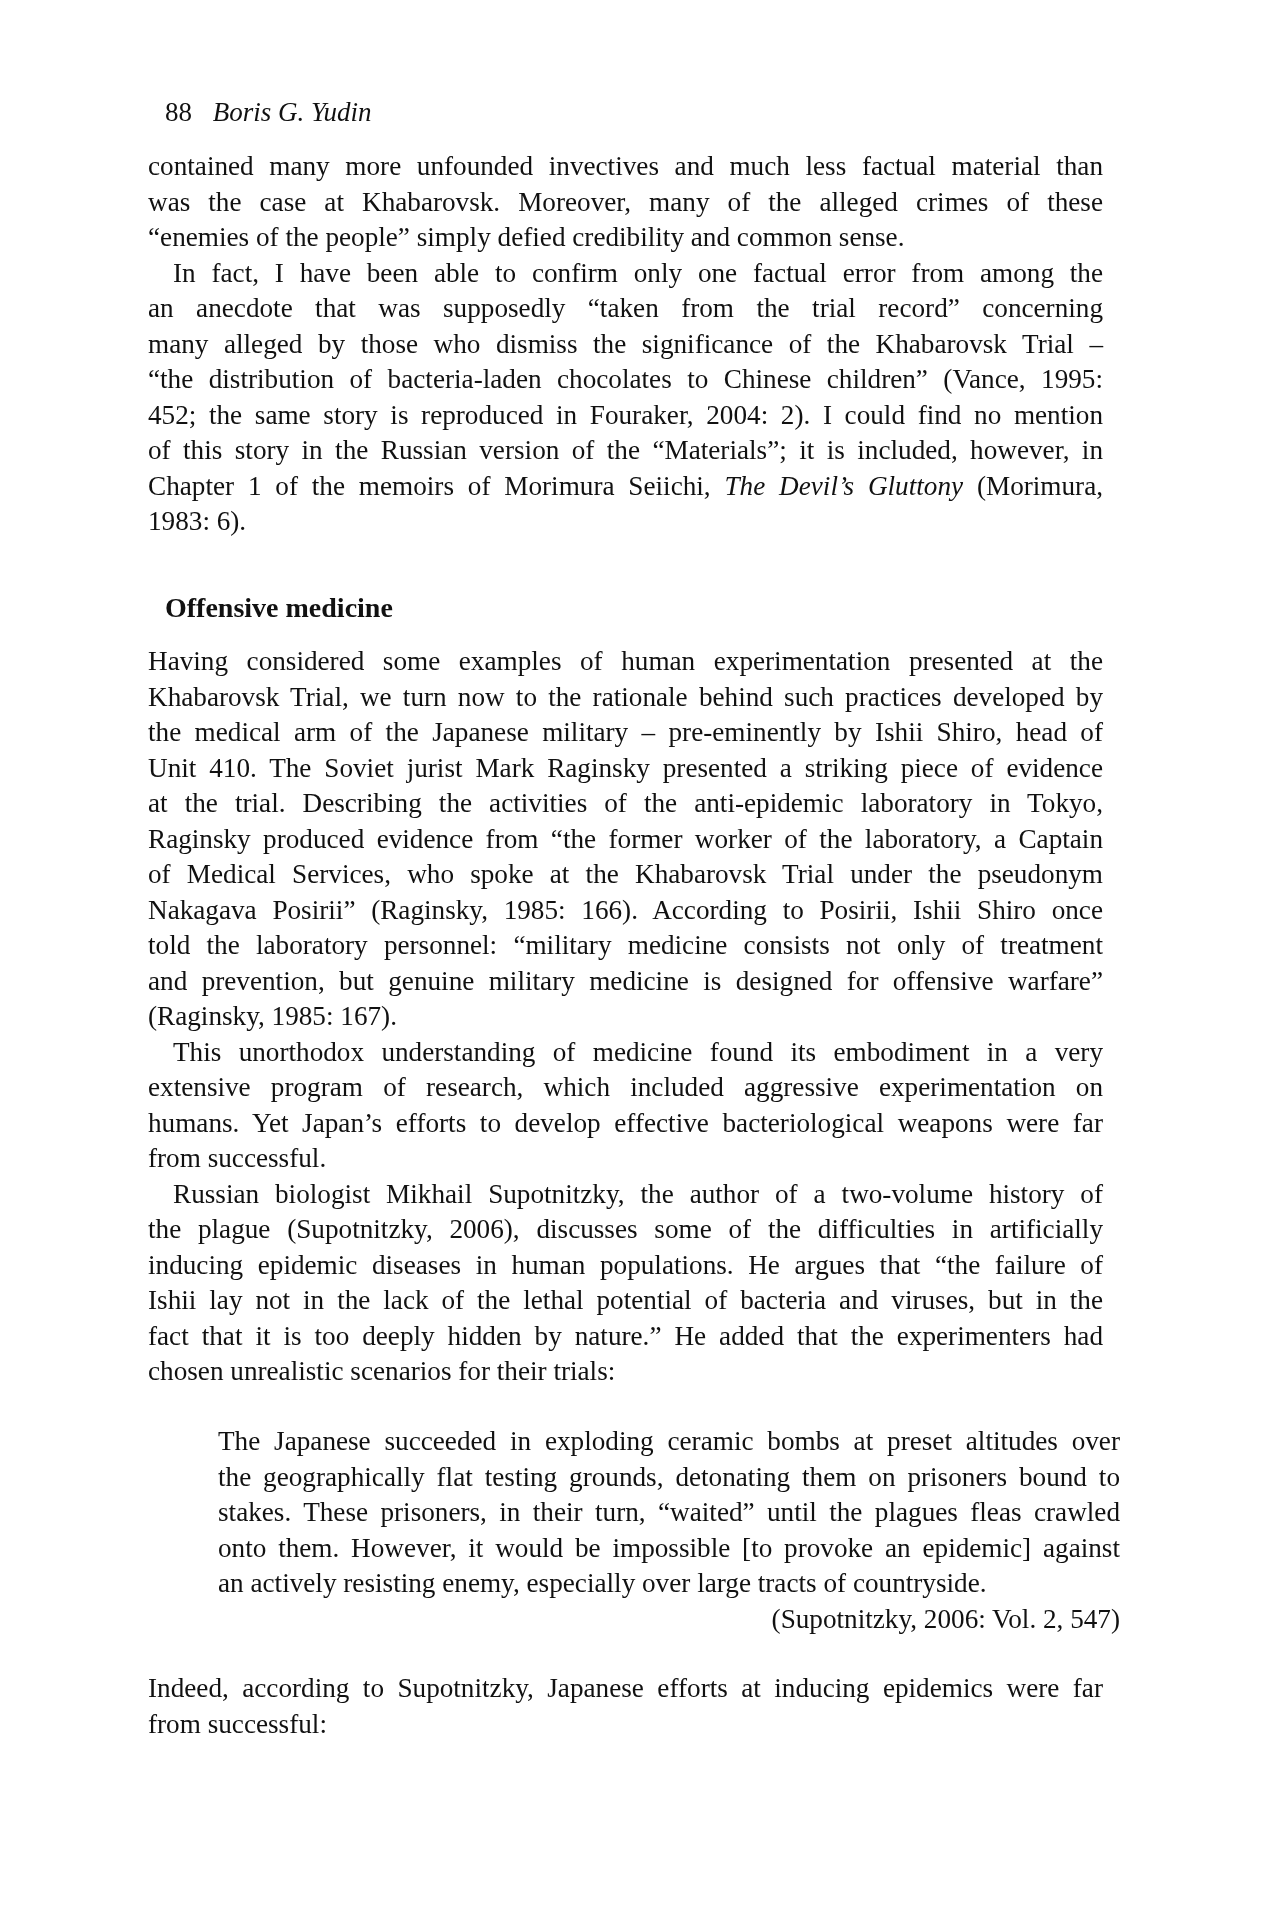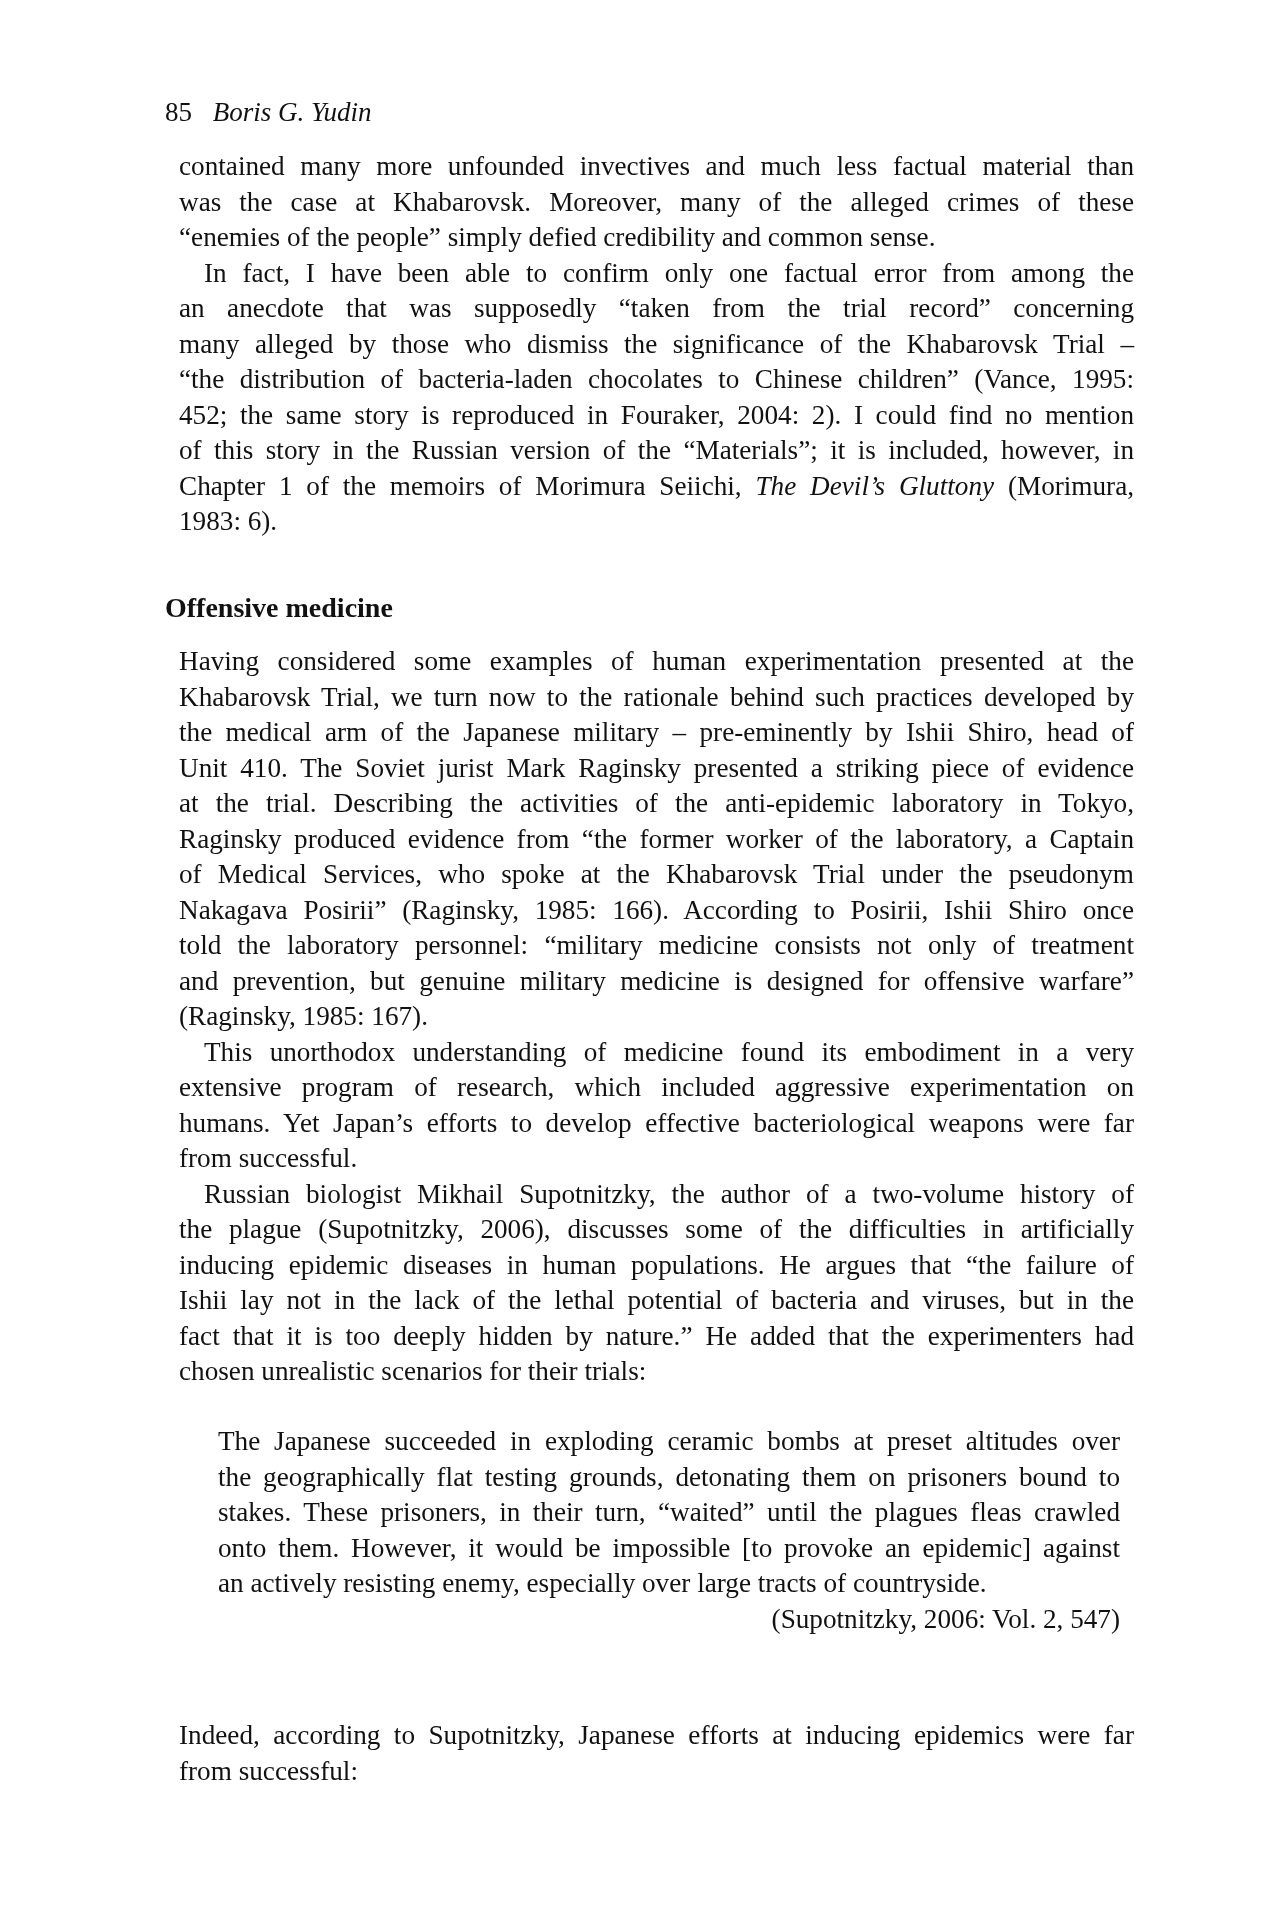--- a/index.html
+++ b/index.html
@@ -2,37 +2,37 @@
 <html><head>
 <meta charset="utf-8">
 <style>
   html, body { margin: 0; padding: 0; background: #ffffff; }
   body { width: 1280px; height: 1920px; position: relative; overflow: hidden; }
   .page { position: absolute; left: 0; top: 0; width: 1280px; height: 1920px; }
   .serif { font-family: "Liberation Serif", "DejaVu Serif", serif; color: #111111; }
   .running-head { position: absolute; left: 165px; top: 95px; font-size: 27px; line-height: 35px; white-space: nowrap; }
   .running-head .folio { margin-right: 14px; }
   .running-head .author { font-style: italic; }
-  .block { position: absolute; left: 179px; width: 955px; font-size: 27.2px; line-height: 35.5px; }
+  .block { position: absolute; left: 148px; width: 955px; font-size: 27.2px; line-height: 35.5px; }
   .line { display: block; height: 35.5px; white-space: nowrap; text-align: justify; text-align-last: justify; overflow: visible; }
   .line.last { text-align-last: left; }
   .line.indent { padding-left: 25px; }
   .line.right { text-align: left; text-align-last: right; }
   .heading { position: absolute; left: 165px; top: 590px; font-size: 28px; font-weight: bold; line-height: 35px; white-space: nowrap; }
   .quote { left: 218px; width: 902px; }
   .footer { position: absolute; left: 1130px; top: 1921px; font-family: "Liberation Sans", "DejaVu Sans", sans-serif; font-size: 14px; color: #b91c1c; white-space: nowrap; }
   i { font-style: italic; }
 </style>
 </head>
 <body>
 
 <div class="page serif">
 
   <div class="running-head">
-    <span class="folio">85</span>
+    <span class="folio">88</span>
     <span class="author">Boris G. Yudin</span>
   </div>
 
   <div class="block" style="top:149px;">
     <span class="line">contained many more unfounded invectives and much less factual material than</span>
     <span class="line">was the case at Khabarovsk. Moreover, many of the alleged crimes of these</span>
     <span class="line last">“enemies of the people” simply defied credibility and common sense.</span>
     <span class="line indent">In fact, I have been able to confirm only one factual error from among the</span>
     <span class="line">an anecdote that was supposedly “taken from the trial record” concerning</span>
     <span class="line">many alleged by those who dismiss the significance of the Khabarovsk Trial –</span>
@@ -71,19 +71,19 @@
 
   <div class="block quote" style="top:1424px;">
     <span class="line">The Japanese succeeded in exploding ceramic bombs at preset altitudes over</span>
     <span class="line">the geographically flat testing grounds, detonating them on prisoners bound to</span>
     <span class="line">stakes. These prisoners, in their turn, “waited” until the plagues fleas crawled</span>
     <span class="line">onto them. However, it would be impossible [to provoke an epidemic] against</span>
     <span class="line last">an actively resisting enemy, especially over large tracts of countryside.</span>
     <span class="line right">(Supotnitzky, 2006: Vol. 2, 547)</span>
   </div>
 
-  <div class="block" style="top:1671px;margin-top:47px;">
+  <div class="block" style="top:1671px;">
     <span class="line">Indeed, according to Supotnitzky, Japanese efforts at inducing epidemics were far</span>
     <span class="line last">from successful:</span>
   </div>
 
   <div class="footer">Copyrighted material</div>
 </div>
 
 </body></html>

